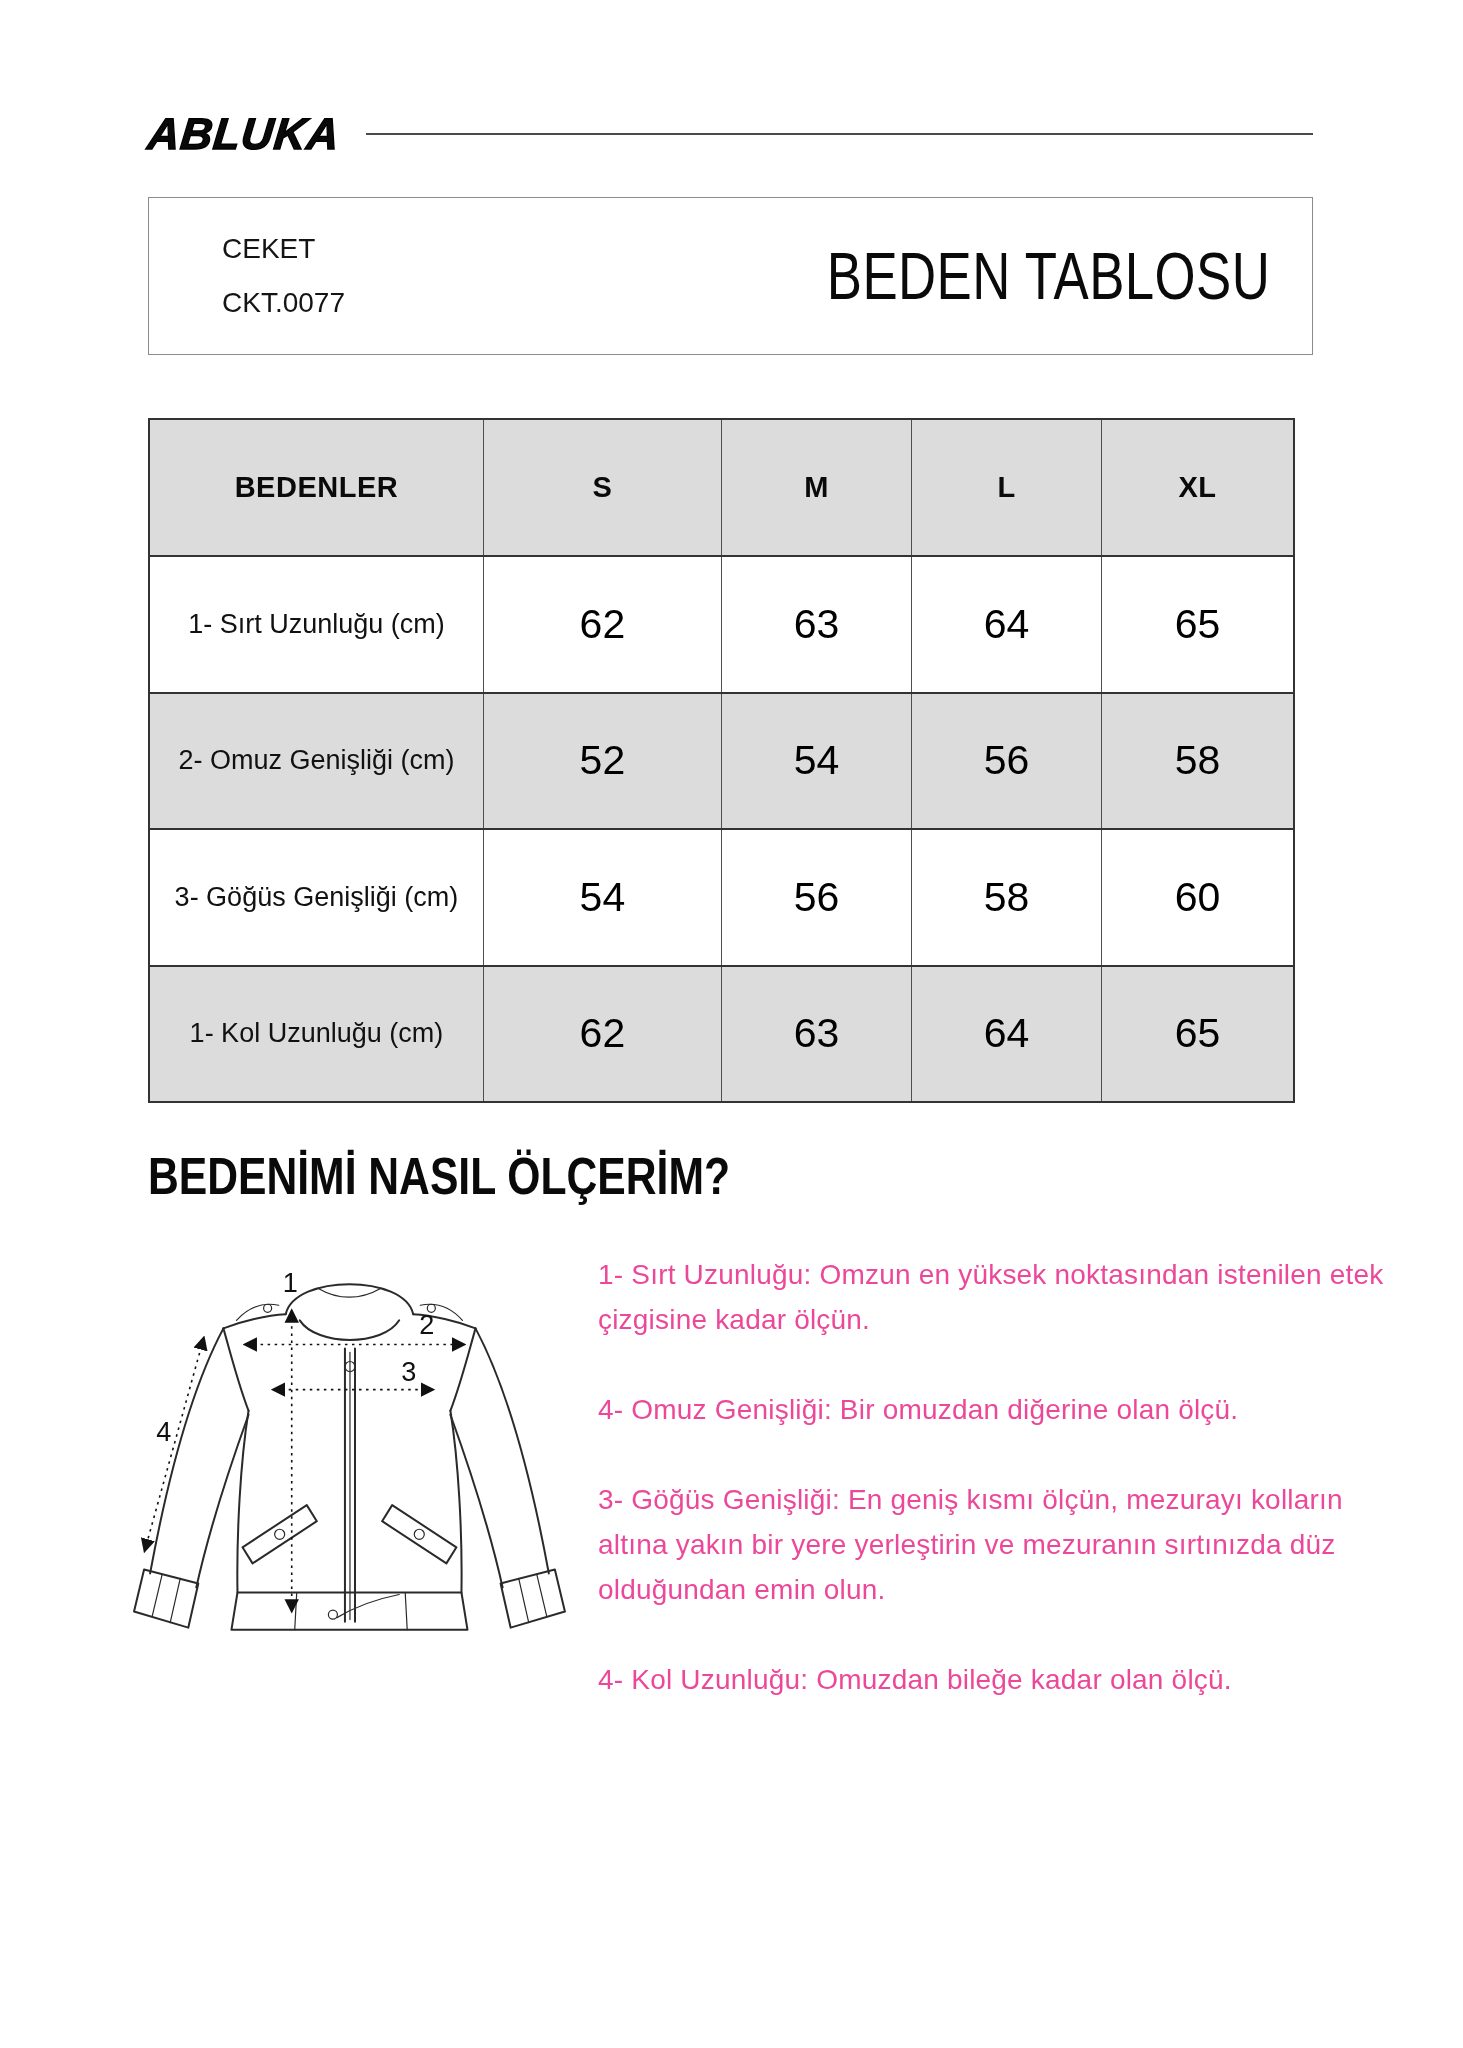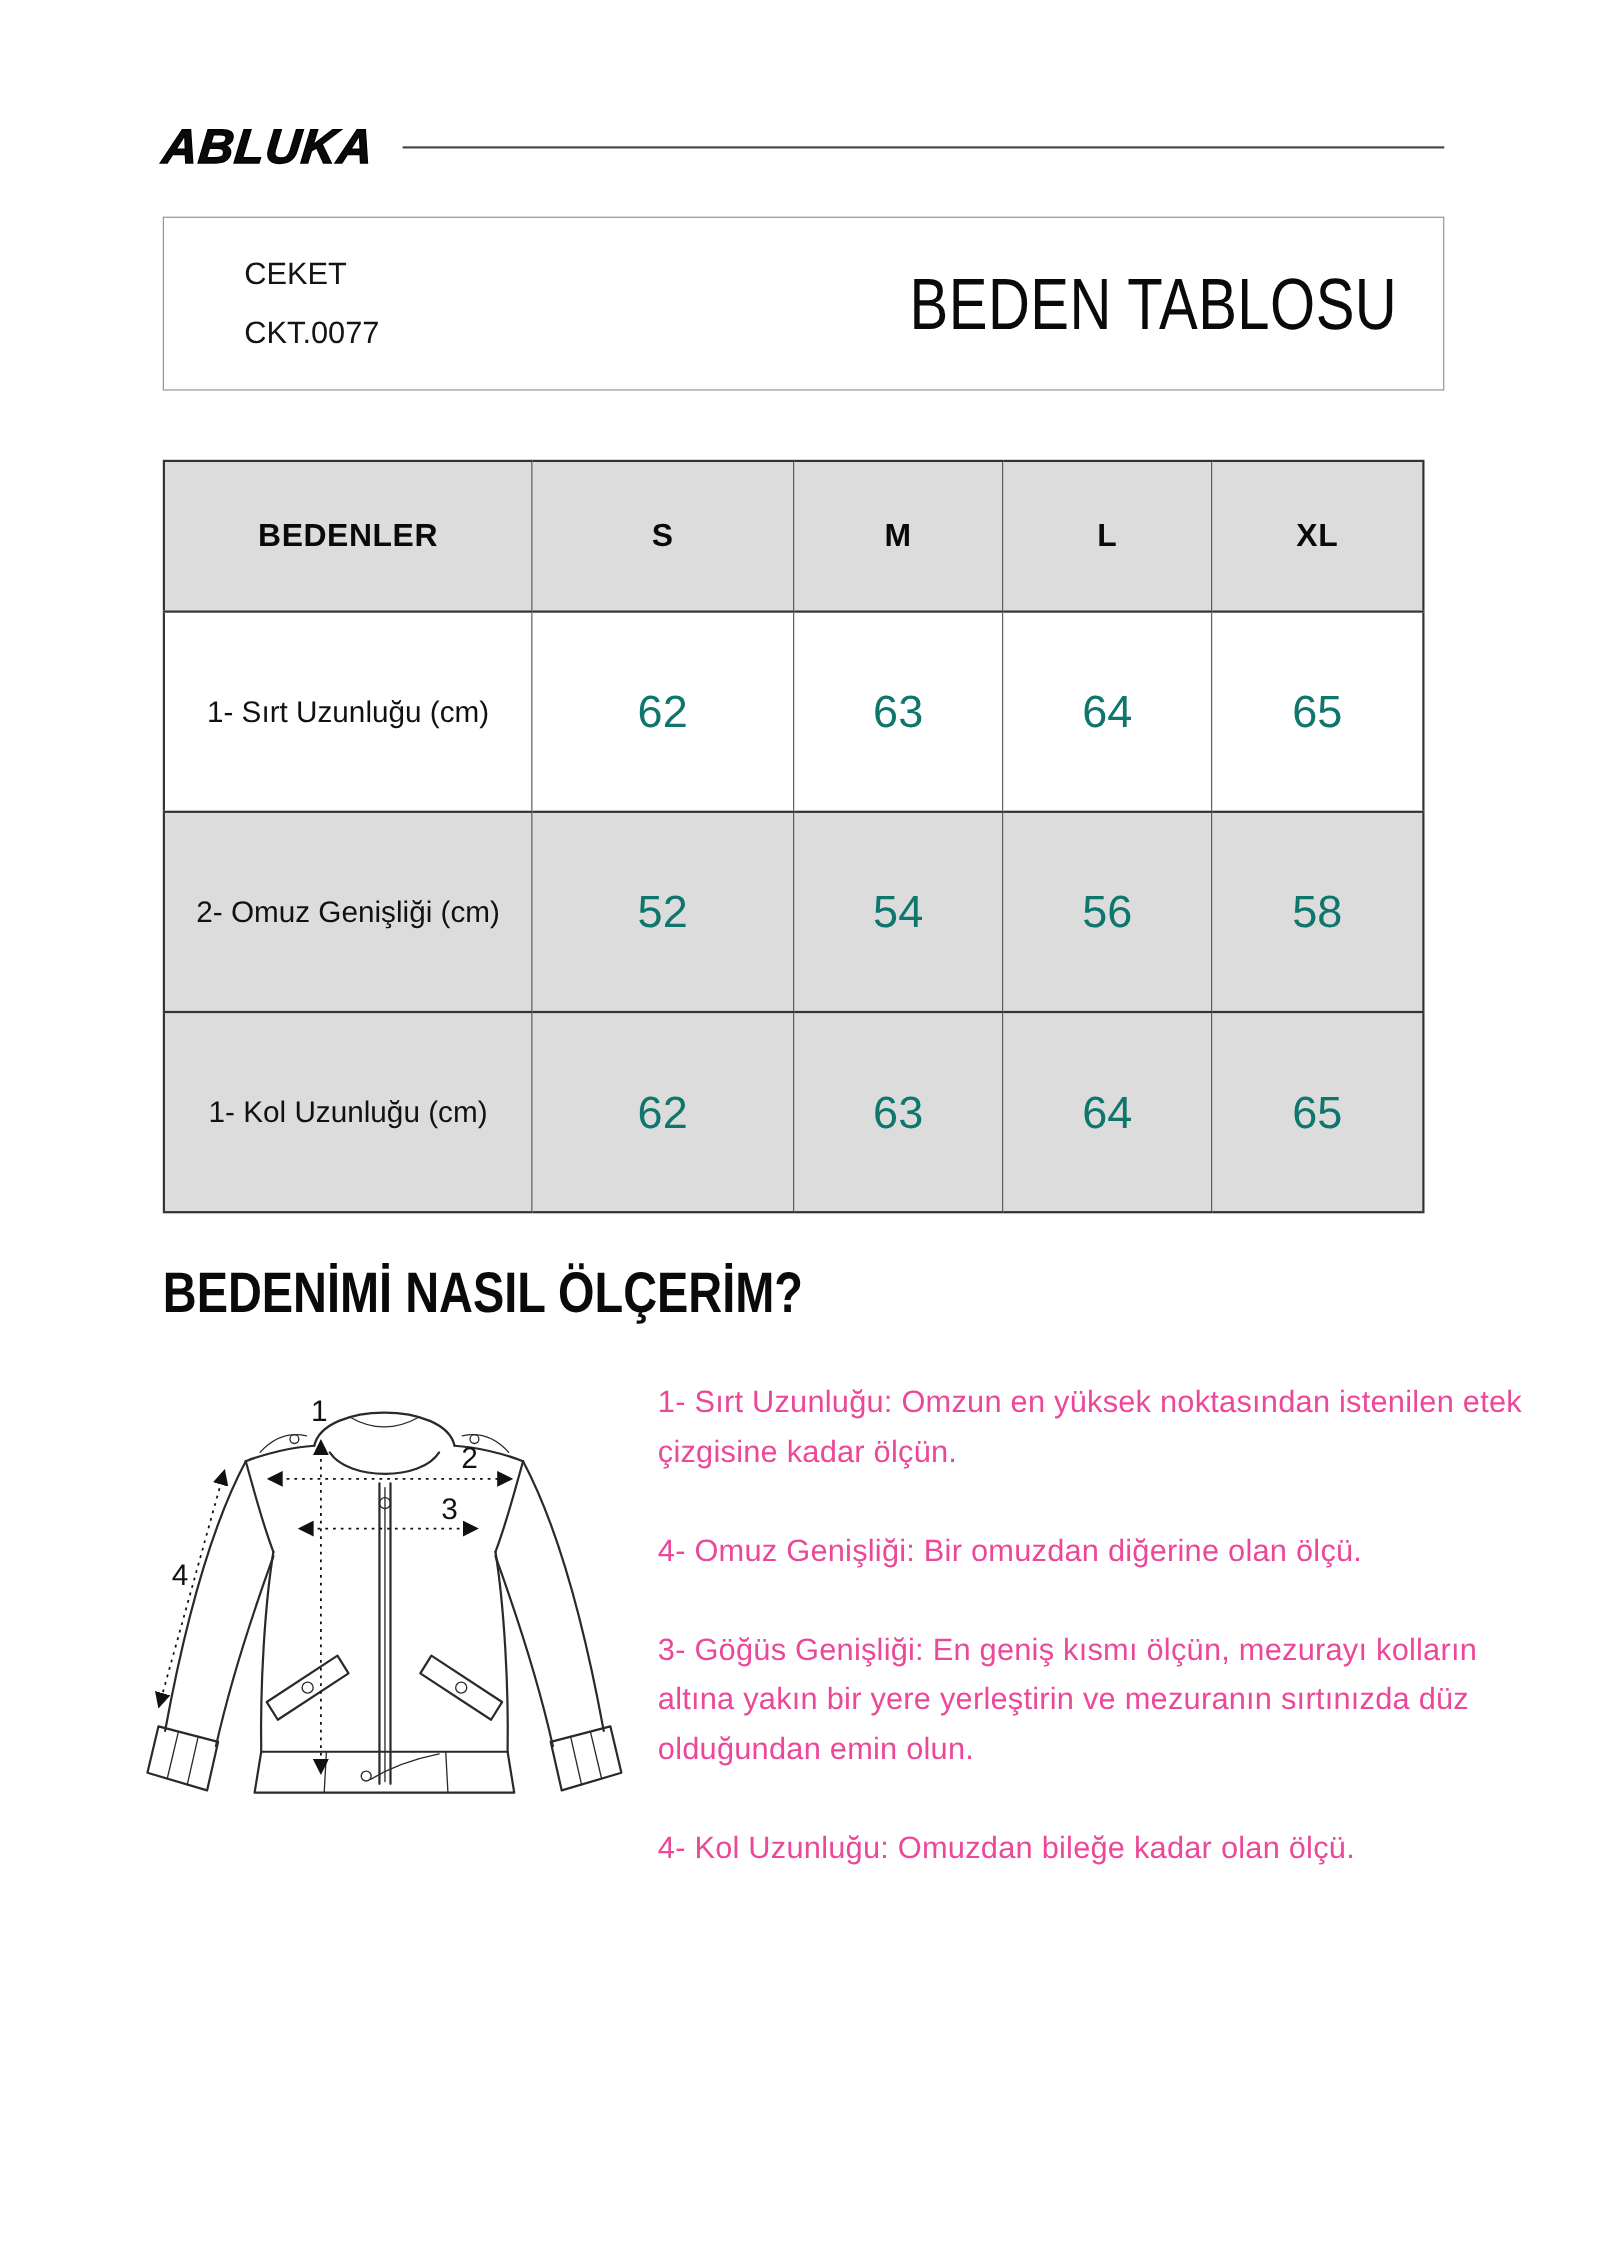--- a/index.html
+++ b/index.html
@@ -40,21 +40,21 @@
   .size-table th,.size-table td{
     border-top:2px solid #333;border-bottom:2px solid #333;
     border-left:1.5px solid #4f4f4f;border-right:1.5px solid #4f4f4f;
     text-align:center;vertical-align:middle;padding:0;
   }
   .size-table thead tr{height:137px;}
   .size-table tbody tr{height:133px;}
   .shade{background:#dcdcdc;}
   .size-table th{font-size:29px;font-weight:bold;letter-spacing:0.5px;}
   .size-table td.lbl{font-size:27px;font-weight:400;color:#111;}
-  .size-table td.val{font-size:41px;font-weight:400;color:#0f766e;margin-top:12px;}
+  .size-table td.val{font-size:41px;font-weight:400;color:#000000;margin-top:12px;}
   
   h2.howto{
     position:absolute;left:148px;top:1150px;margin:0;white-space:nowrap;
     font-size:52px;line-height:1;text-decoration:underline;
   }
   h2.howto span{
     display:inline-block;font-weight:bold;letter-spacing:0;
     transform:scaleX(0.82);transform-origin:left center;
   }
   .diagram{position:absolute;left:126px;top:1260px;width:462px;height:432px;}
@@ -115,20 +115,27 @@
         <td class="val">64</td>
         <td class="val">65</td>
       </tr>
       <tr class="shade">
         <td class="lbl">2- Omuz Genişliği (cm)</td>
         <td class="val">52</td>
         <td class="val">54</td>
         <td class="val">56</td>
         <td class="val">58</td>
       </tr>
+      <tr>
+        <td class="lbl">3- Göğüs Genişliği (cm)</td>
+        <td class="val">54</td>
+        <td class="val">56</td>
+        <td class="val">58</td>
+        <td class="val">60</td>
+      </tr>
       <tr class="shade">
         <td class="lbl">1- Kol Uzunluğu (cm)</td>
         <td class="val">62</td>
         <td class="val">63</td>
         <td class="val">64</td>
         <td class="val">65</td>
       </tr>
     </tbody>
   </table>
 

